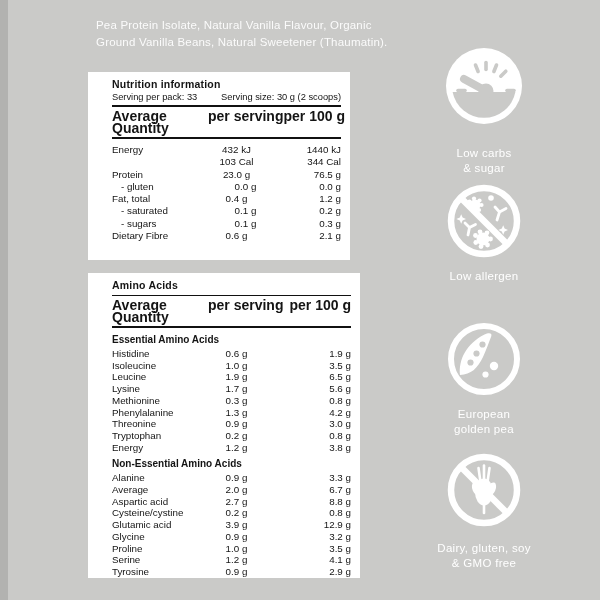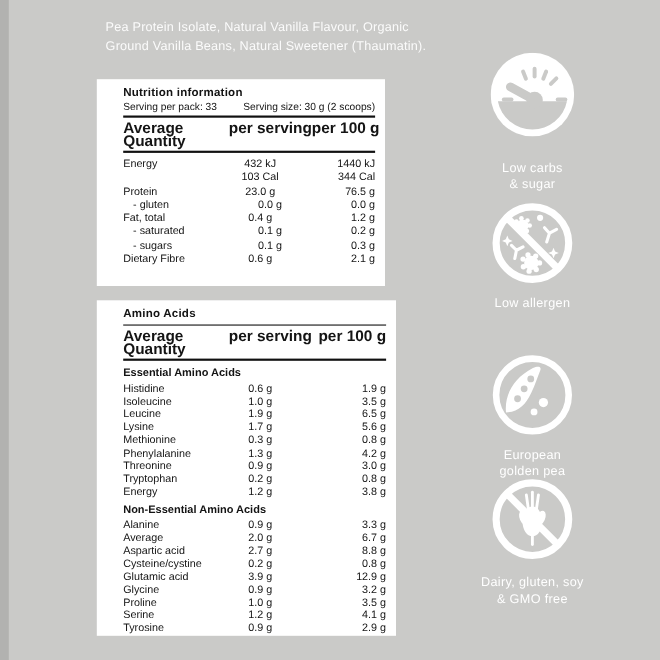--- a/index.html
+++ b/index.html
@@ -40,21 +40,21 @@
   .t-row.indent .c1 { padding-left:9px; }
   .t-subheader { font-weight:bold; font-size:10px; line-height:13px; margin:4px 0 2px; }
 
   
   .badge { position:absolute; left:409px; width:150px; text-align:center; }
   .badge svg { display:block; margin:0 auto; }
   .badge-label { color:#ffffff; font-size:11.5px; line-height:15px; letter-spacing:0.3px; white-space:pre-line; }
   .b1 { top:48px; }  .b1 .badge-label { margin-top:22px; }
   .b2 { top:183px; } .b2 .badge-label { margin-top:10px; }
   .b3 { top:321px; } .b3 .badge-label { margin-top:10px; }
-  .b4 { top:434px; } .b4 .badge-label { margin-top:13px; }
+  .b4 { top:452px; } .b4 .badge-label { margin-top:13px; }
 </style>
 </head>
 <body>
 
 <div class="edge-strip"></div>
 
 <div class="ingredients">
   <div class="ing-text">Pea Protein Isolate, Natural Vanilla Flavour, Organic Ground Vanilla Beans, Natural Sweetener (Thaumatin).</div>
 </div>
 

